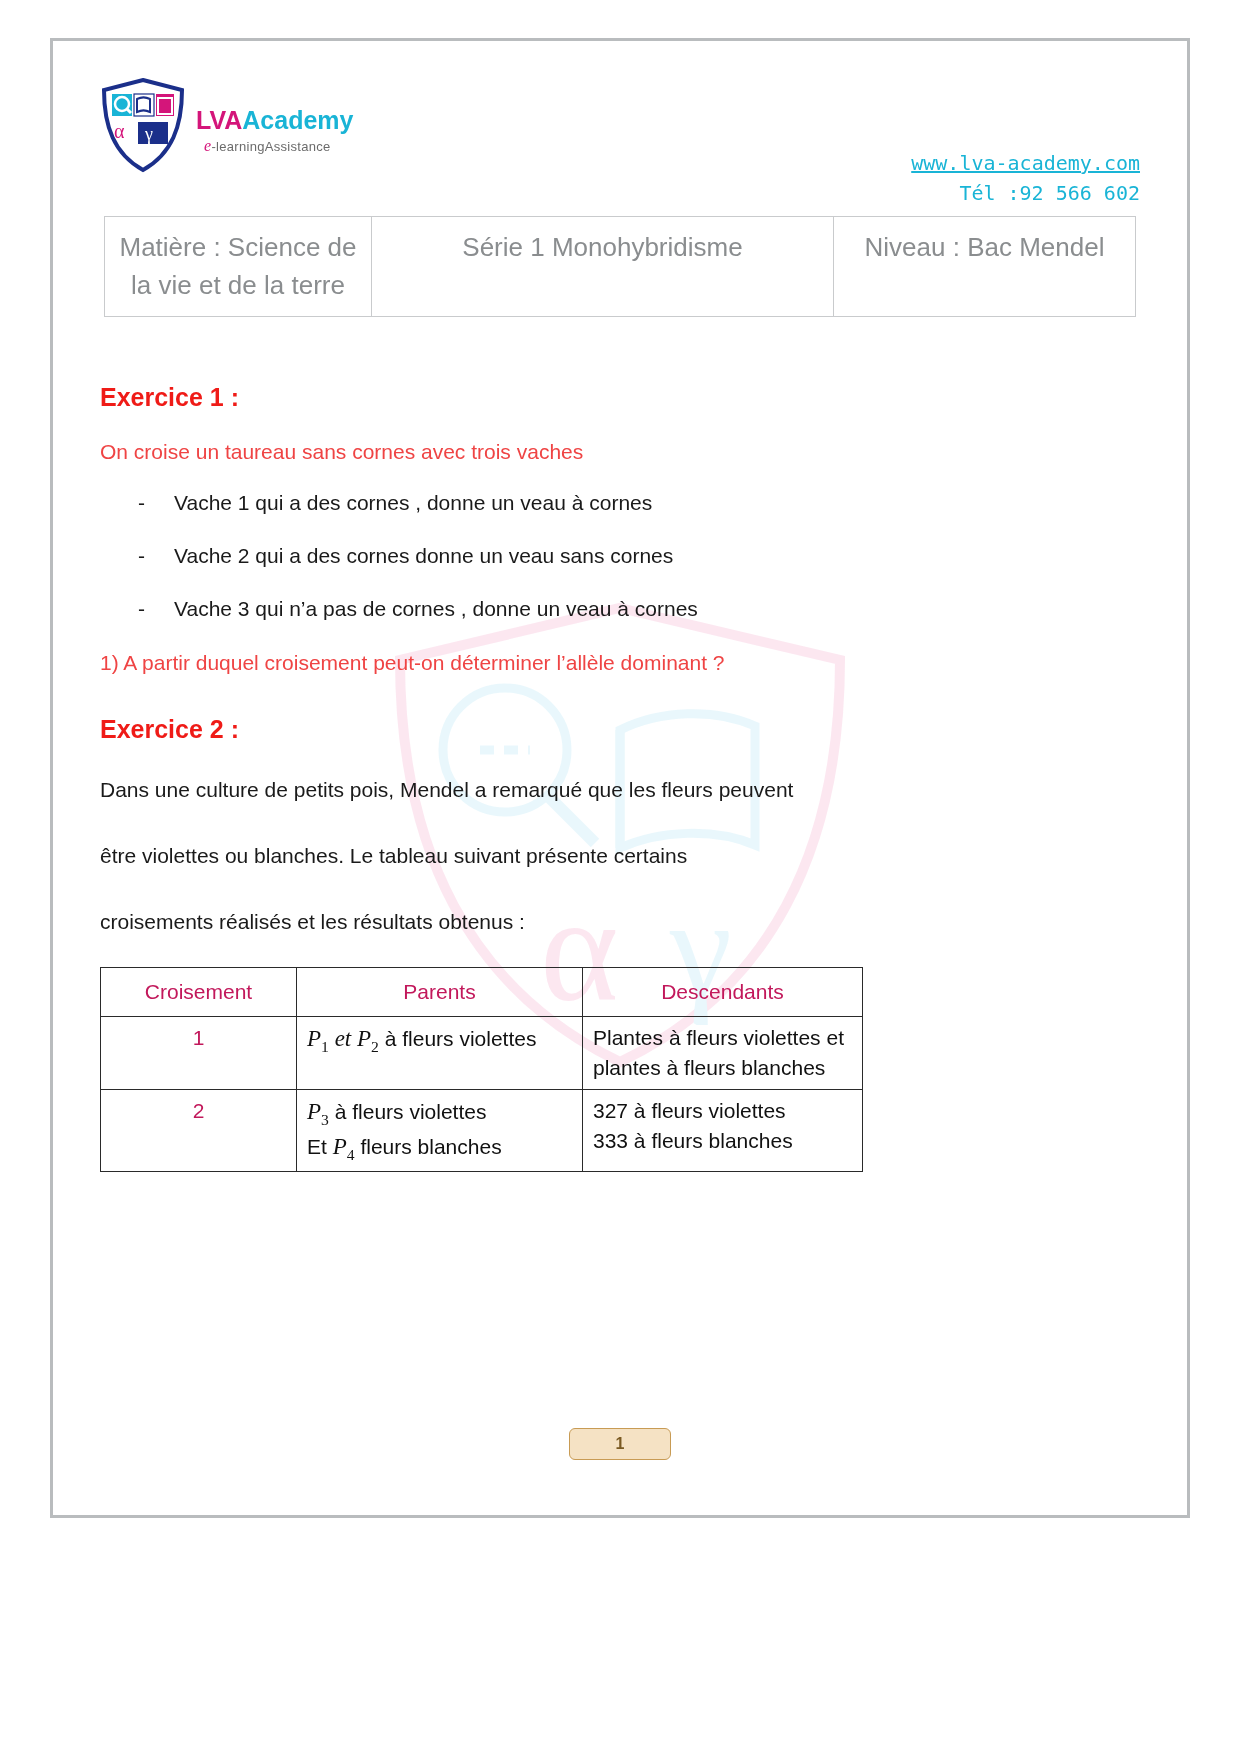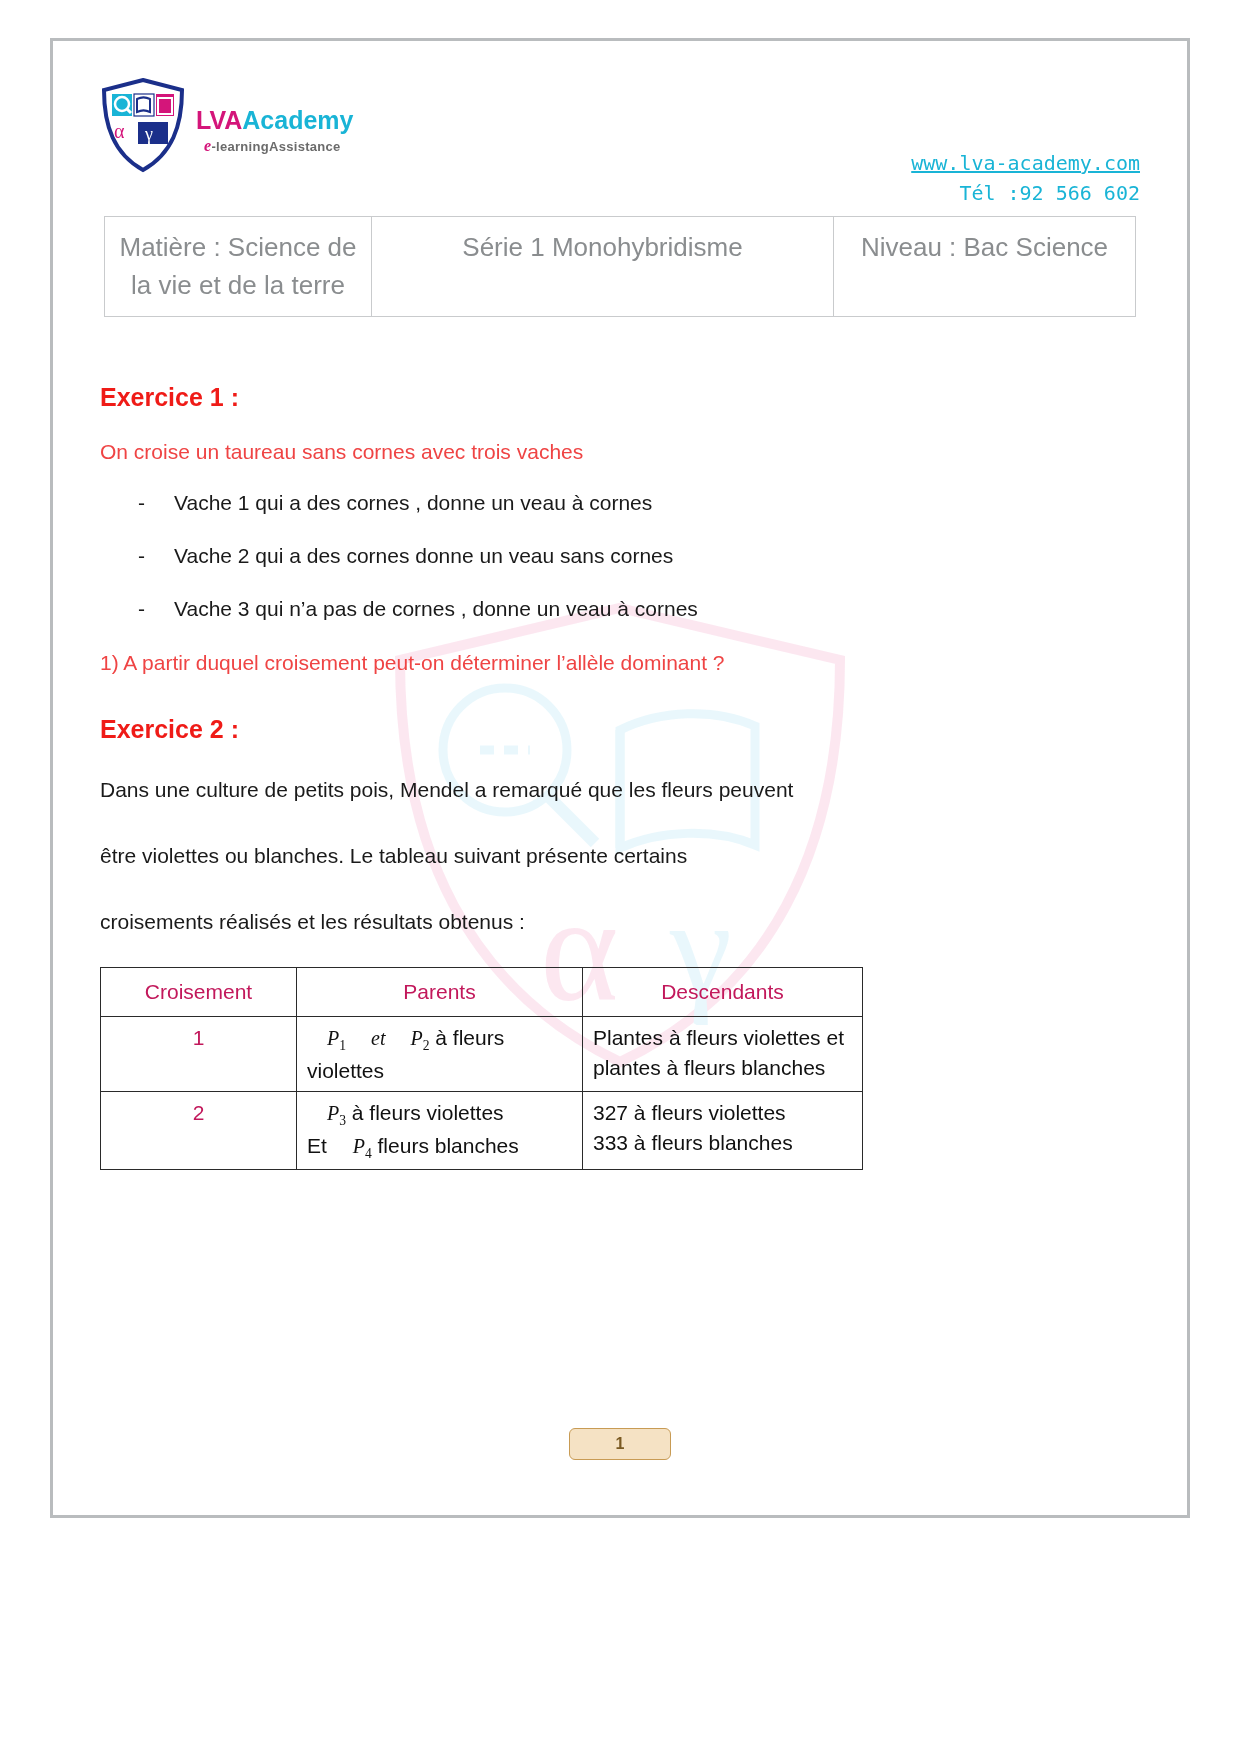--- a/index.html
+++ b/index.html
@@ -76,21 +76,20 @@
     line-height: 1;
   }
   .logo-title .lva { color: #d4157a; }
   .logo-title .academy { color: #19b4d6; }
   .logo-sub {
     font-size: 13px;
     color: #d4157a;
     margin-top: 4px;
     margin-left: 8px;
     letter-spacing: 0.3px;
-    font-weight: bold;
   }
   .logo-sub .e {
     font-style: italic;
     font-family: "Liberation Serif", serif;
     font-size: 16px;
   }
   .logo-sub .rest { color: #6b6b6b; }
 
   .contact {
     position: absolute;
@@ -204,22 +203,21 @@
   .res-table td.num {
     text-align: center;
     color: #c2185b;
   }
   .res-table col.c-a { width: 196px; }
   .res-table col.c-b { width: 286px; }
   .res-table col.c-c { width: 280px; }
   .ital {
     font-family: "Liberation Serif", serif;
     font-style: italic;
-    font-size: 20px;
-    margin-left: 20px;
+    font-size: 23px;
   }
   .ital sub {
     font-style: normal;
     font-size: 0.68em;
   }
 
   
   .footer {
     position: absolute;
     left: 0;
@@ -288,21 +286,21 @@
       <div><a href="#">www.lva-academy.com</a></div>
       <div>Tél :92 566 602</div>
     </div>
   </div>
 
   <table class="info-table">
     <tbody>
         <tr>
       <td class="c1">Matière : Science de la vie et de la terre</td>
       <td class="c2">Série 1 Monohybridisme</td>
-      <td class="c3">Niveau : Bac Science</td>
+      <td class="c3">Niveau : Bac Mendel</td>
     </tr>
   </tbody>
     </table>
 
   <div class="body-zone">
 
     <div class="ex-title">Exercice 1 :</div>
     <p class="para">On croise un taureau sans cornes avec trois vaches</p>
 
     <ul class="bullets">

